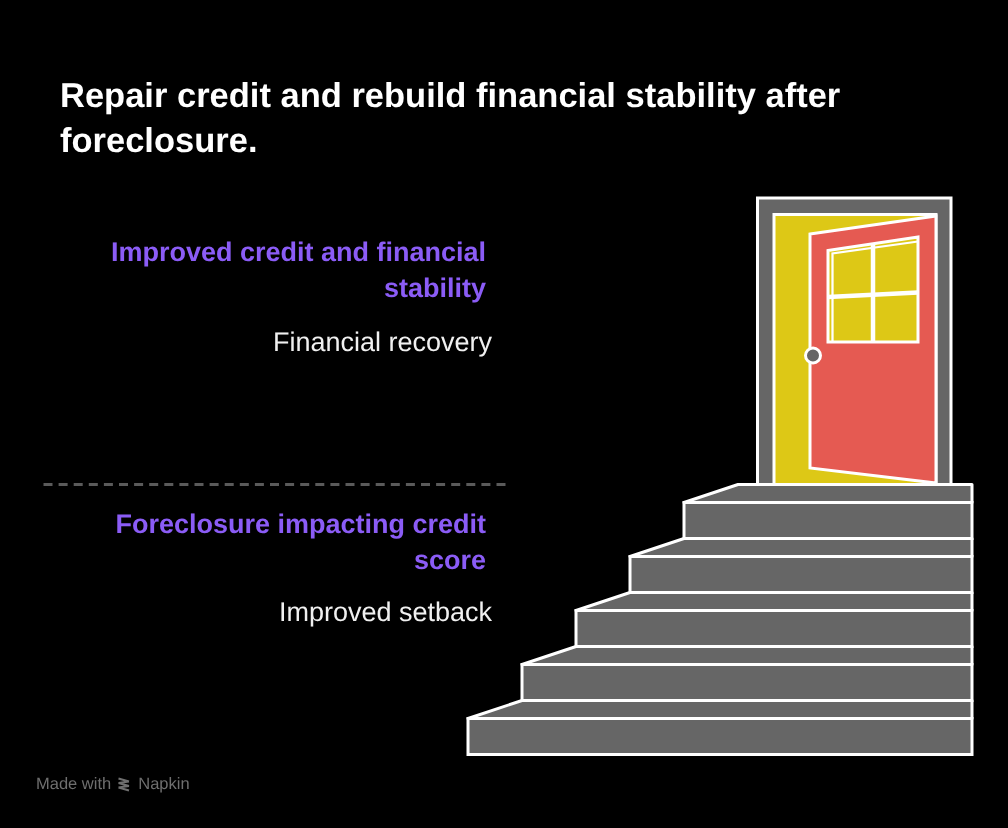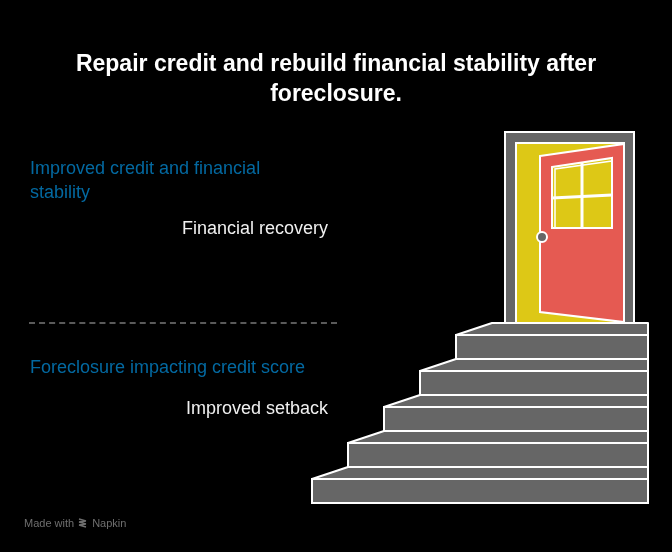--- a/index.html
+++ b/index.html
@@ -2,31 +2,31 @@
 <html><head>
 <meta charset="utf-8">
 <style>
   html, body { margin: 0; padding: 0; }
   body {
     width: 672px; height: 552px; background: #000000; position: relative; overflow: hidden;
     font-family: "Liberation Sans", "DejaVu Sans", sans-serif; color: #ffffff;
   }
   .title {
     position: absolute; left: 40px; top: 48px; width: 592px;
-    text-align: center; font-weight: bold; font-size: 23px; line-height: 30px; color: #ffffff;
+    font-weight: bold; font-size: 23px; line-height: 30px; color: #ffffff;
   }
   .heading {
-    position: absolute; text-align: left; font-weight: normal; font-size: 18px; line-height: 24px; color: #0369a1;
+    position: absolute; text-align: right; font-weight: bold; font-size: 18px; line-height: 24px; color: #8b5cf6;
   }
   .sub {
     position: absolute; text-align: right; font-size: 18px; line-height: 24px; color: #f0f0f0;
   }
   #h-top { left: 30px; top: 156px; width: 294px; }
   #s-top { left: 30px; top: 216px; width: 298px; }
-  #h-bot { left: 30px; top: 355px; width: 294px; }
+  #h-bot { left: 30px; top: 337px; width: 294px; }
   #s-bot { left: 30px; top: 396px; width: 298px; }
   .divider {
     position: absolute; left: 29px; top: 322px; width: 308px; height: 0;
     border-top: 2px dashed #5a5a5a;
   }
   .footer {
     position: absolute; left: 24px; top: 517px; font-size: 11px; color: #6f6f6f;
     display: flex; align-items: center; gap: 4px;
   }
   .footer svg { display: block; }

